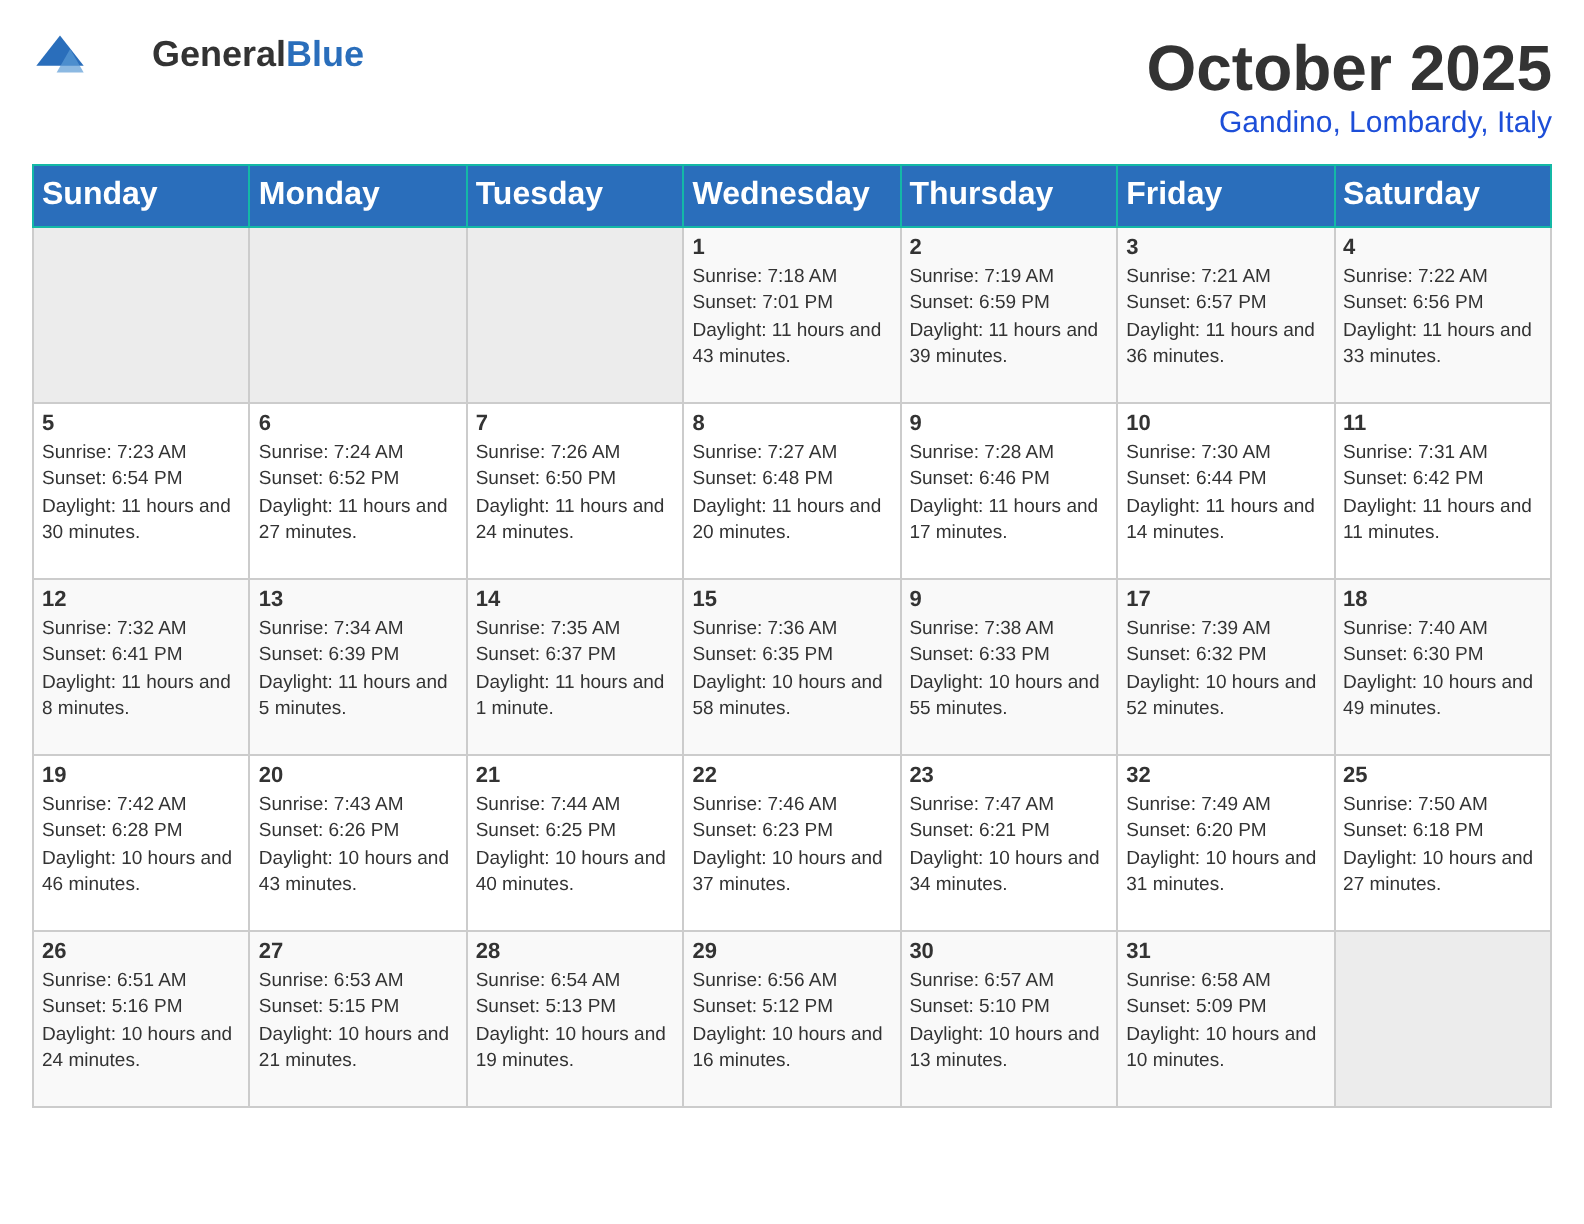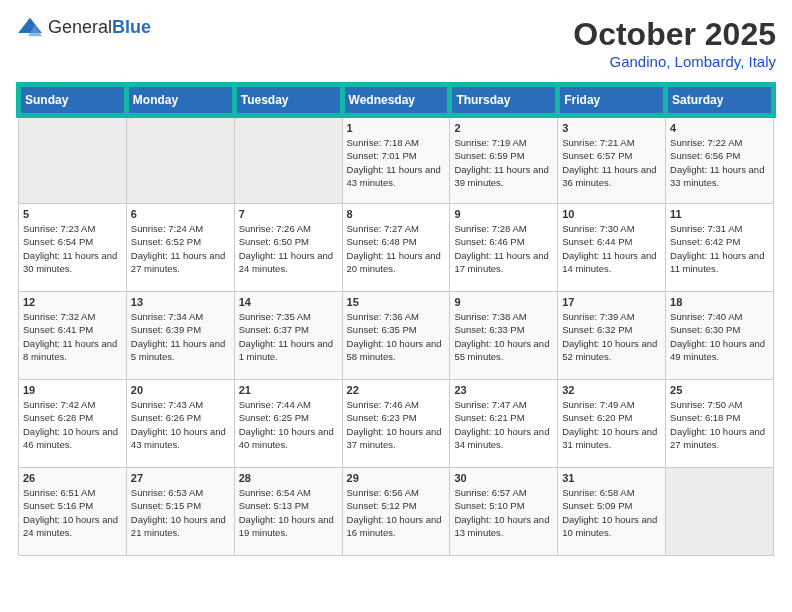--- a/index.html
+++ b/index.html
@@ -38,24 +38,24 @@
       color: #1d4ed8;
     }
     table {
       width: 100%;
       border-collapse: collapse;
       table-layout: fixed;
     }
     thead tr th {
       background-color: #2a6ebb;
       color: #fff;
-      font-size: 12px;
+      font-size: 16px;
       padding: 6px 4px;
       text-align: left;
-      border: 5px solid #14b8a6;
+      border: 1px solid #14b8a6;
     }
     tbody tr td {
       border: 1px solid #ccc;
       vertical-align: top;
       padding: 4px;
       font-size: 10px;
       color: #333;
       height: 88px;
       background: #fff;
     }
@@ -79,21 +79,21 @@
 </head>
 <body>
 
 <div class="header">
   <div class="logo">
     <svg class="logo-icon" viewBox="0 0 32 26" xmlns="http://www.w3.org/2000/svg">
       <polygon points="16,2 30,20 2,20" fill="#2a6ebb"></polygon>
       <polygon points="22,10 30,24 14,24" fill="#5b9bd5" opacity="0.7"></polygon>
     </svg>
     <div>
-      <span style="font-size:18px;font-weight:normal;color:#333;">General</span><span style="font-size:18px;font-weight:bold;color:#2a6ebb;">Blue</span>
+      <span style="font-size:18px;font-weight:bold;color:#333;margin-left:28px;">General</span><span style="font-size:18px;font-weight:bold;color:#2a6ebb;">Blue</span>
     </div>
   </div>
   <div class="title-block">
     <div class="month-title">October 2025</div>
     <div class="location-title">Gandino, Lombardy, Italy</div>
   </div>
 </div>
 
 <table>
   <thead>

